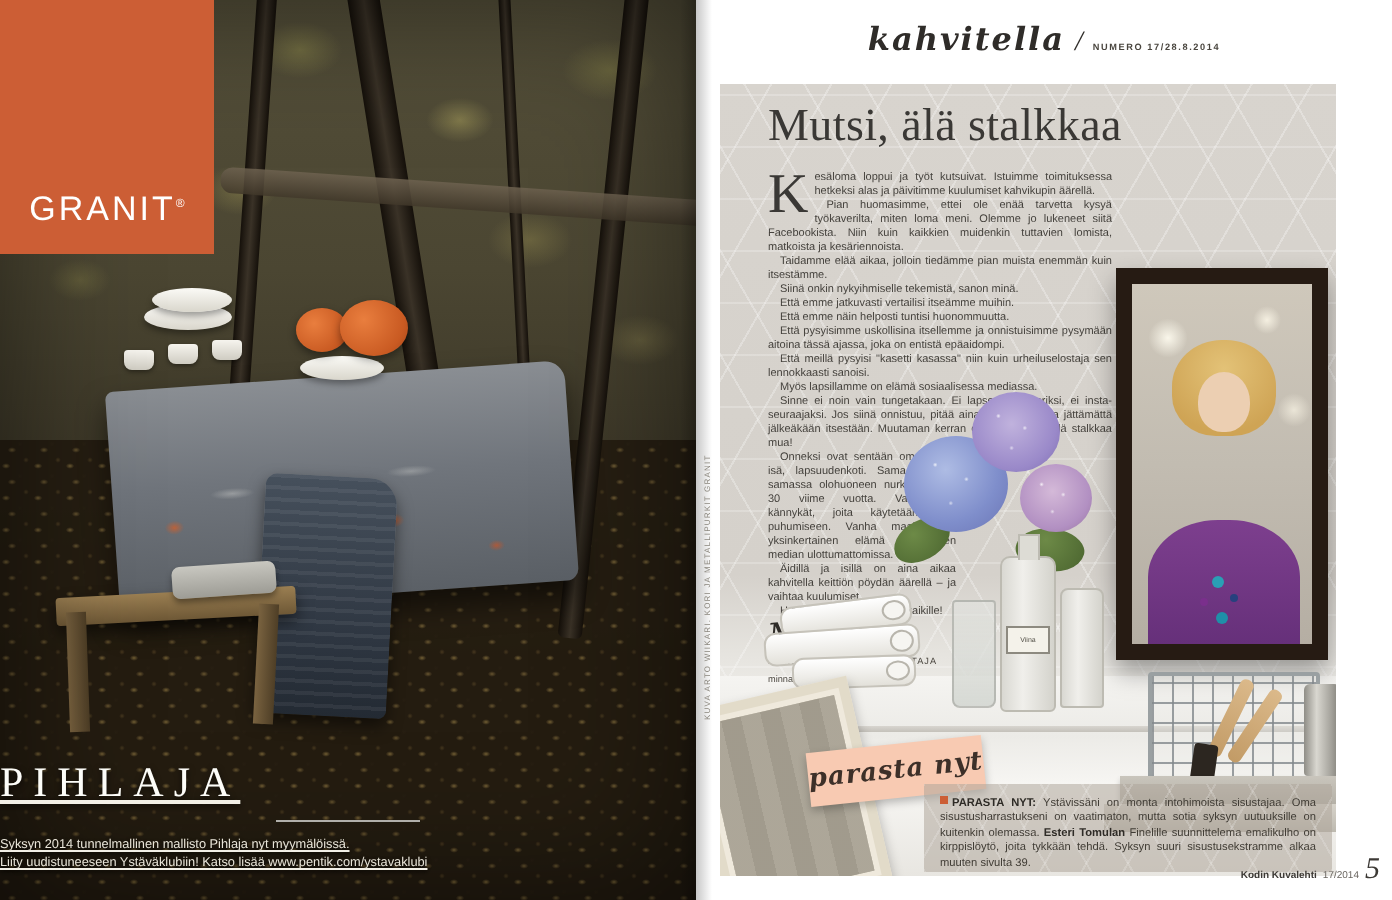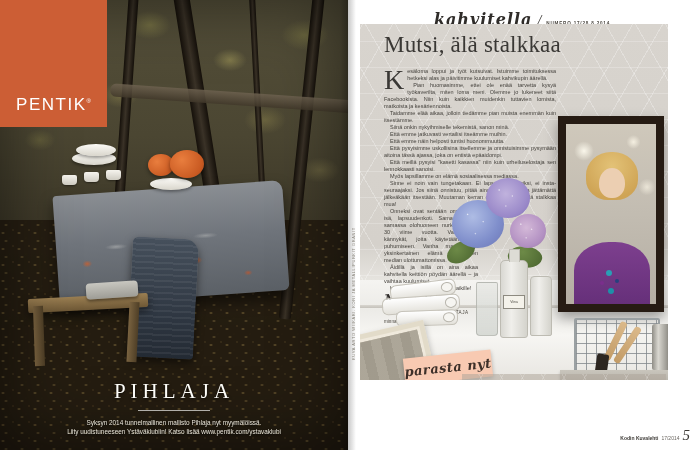--- a/index.html
+++ b/index.html
@@ -67,36 +67,36 @@
   .throw{position:absolute;left:130px;top:238px;width:66px;height:120px;transform:rotate(3deg);
     background:
       repeating-linear-gradient(180deg,rgba(255,255,255,.06) 0 2px,transparent 2px 6px),
       linear-gradient(180deg,#46505c,#2d3540 70%,#232a33);
     border-radius:6px 14px 4px 4px;box-shadow:0 4px 8px rgba(0,0,0,.5);}
   .vignette{position:absolute;inset:0;box-shadow:inset 0 0 70px rgba(0,0,0,.55);}
   .logo-block{position:absolute;left:0;top:0;width:107px;height:127px;background:#cc5e35;
     display:flex;align-items:flex-end;justify-content:center;padding-bottom:12px;box-sizing:border-box;}
   .brand{color:#fff;font-size:17px;letter-spacing:1.5px;font-weight:400;}
   .brand sup{font-size:6px;letter-spacing:0;}
-  .left-caption{position:absolute;left:0;right:0;bottom:14px;text-align:center;color:#f2efe6;}
+  .left-caption{position:absolute;left:0;right:0;bottom:14px;text-align:left;color:#f2efe6;text-decoration:underline;}
   .collection{font-family:"Liberation Serif","DejaVu Serif",serif;font-size:21px;letter-spacing:5px;
     color:#fdfdf9;text-shadow:0 1px 3px rgba(0,0,0,.6);}
   .rule{width:72px;height:1px;background:rgba(255,255,255,.65);margin:6px auto 7px;}
   .tagline{font-size:6.4px;line-height:9px;color:#e9e5d9;text-shadow:0 1px 2px rgba(0,0,0,.7);}
 
   
   .right-page{position:relative;width:348px;height:450px;background:#fff;}
   .gutter{position:absolute;left:-8px;top:0;width:16px;height:450px;
     background:linear-gradient(90deg,rgba(0,0,0,0),rgba(0,0,0,.22) 50%,rgba(0,0,0,0));}
   .rp-header{position:absolute;left:0;top:10px;width:100%;display:flex;align-items:baseline;justify-content:center;gap:5px;}
   .script-head{font-family:"DejaVu Serif","Liberation Serif",serif;font-style:italic;font-weight:bold;
     font-size:16px;color:#2f2c29;letter-spacing:1px;}
   .head-slash{font-size:14px;color:#2f2c29;font-family:"Liberation Serif",serif;font-style:italic;}
   .issue-no{font-size:4.6px;letter-spacing:.8px;color:#4a463f;font-weight:bold;}
-  .photo-area{position:absolute;left:12px;top:24px;width:308px;height:356px;overflow:hidden;
+  .photo-area{position:absolute;left:12px;top:42px;width:308px;height:396px;overflow:hidden;
     background:
       repeating-linear-gradient(60deg,rgba(255,255,255,.28) 0 1px,transparent 1px 26px),
       repeating-linear-gradient(-60deg,rgba(255,255,255,.28) 0 1px,transparent 1px 26px),
       repeating-linear-gradient(0deg,rgba(255,255,255,.22) 0 1px,transparent 1px 26px),
       linear-gradient(180deg,#d8d4ce 0%,#d5d1cb 62%,#e6e4df 72%,#f1f0ec 80%,#f4f3f0 100%);}
   .shelf{position:absolute;left:0;bottom:0;width:100%;height:100px;
     background:linear-gradient(180deg,#f5f4f1 0%,#ecebe7 30%,#f7f6f3 55%,#e8e6e1 100%);}
   .shelf-edge{position:absolute;left:0;bottom:72px;width:100%;height:3px;background:linear-gradient(180deg,#d8d5cf,#c4c1ba);}
   .headline{position:absolute;left:24px;top:8px;font-family:"Liberation Serif","DejaVu Serif",serif;
     font-size:23px;color:#3a3835;letter-spacing:.2px;}
@@ -216,21 +216,21 @@
     <div class="pumpkin p1"></div>
     <div class="pumpkin p2"></div>
     <div class="throw"></div>
     <div class="bench"></div>
     <div class="bench-leg bl1"></div>
     <div class="bench-leg bl2"></div>
     <div class="cushion"></div>
     <div class="vignette"></div>
 
     <div class="logo-block">
-      <div class="brand"><span>PENTIK</span><sup>®</sup></div>
+      <div class="brand"><span>GRANIT</span><sup>®</sup></div>
     </div>
 
     <div class="left-caption">
       <div class="collection">PIHLAJA</div>
       <div class="rule"></div>
       <div class="tagline">
         <div>Syksyn 2014 tunnelmallinen mallisto Pihlaja nyt myymälöissä.</div>
         <div>Liity uudistuneeseen Ystäväklubiin! Katso lisää www.pentik.com/ystavaklubi</div>
       </div>
     </div>

